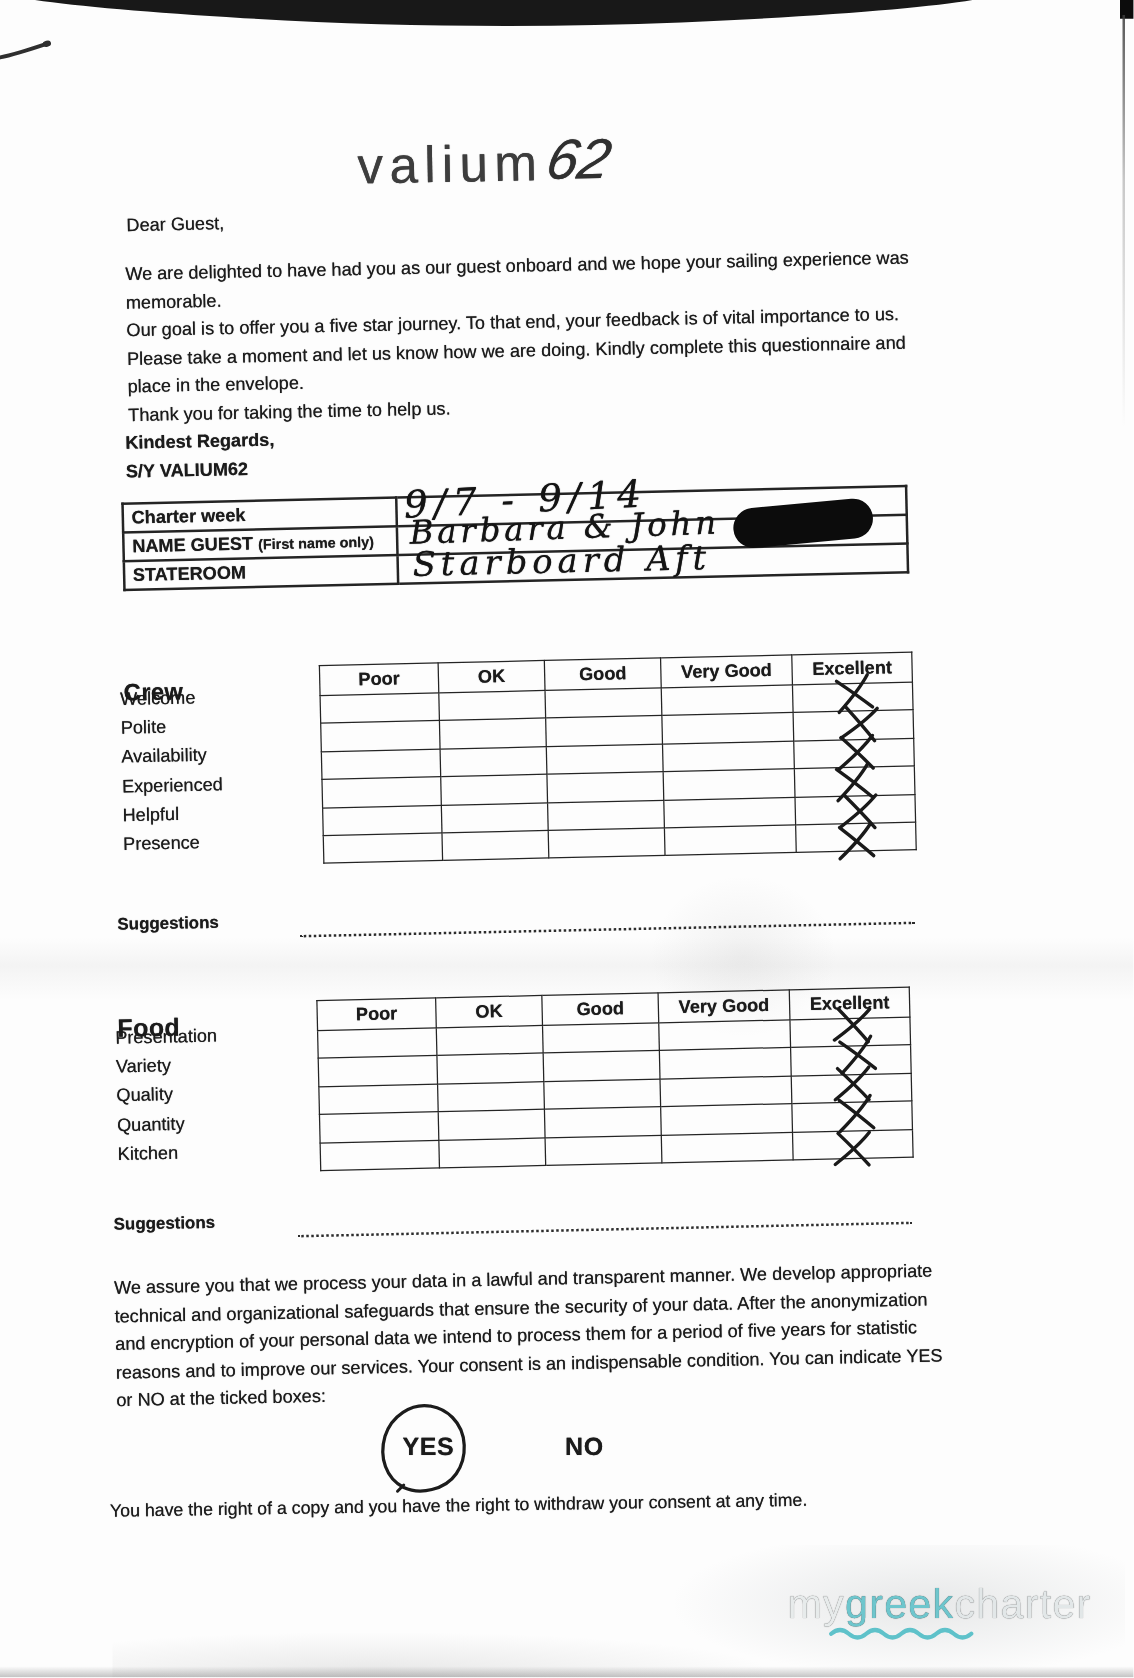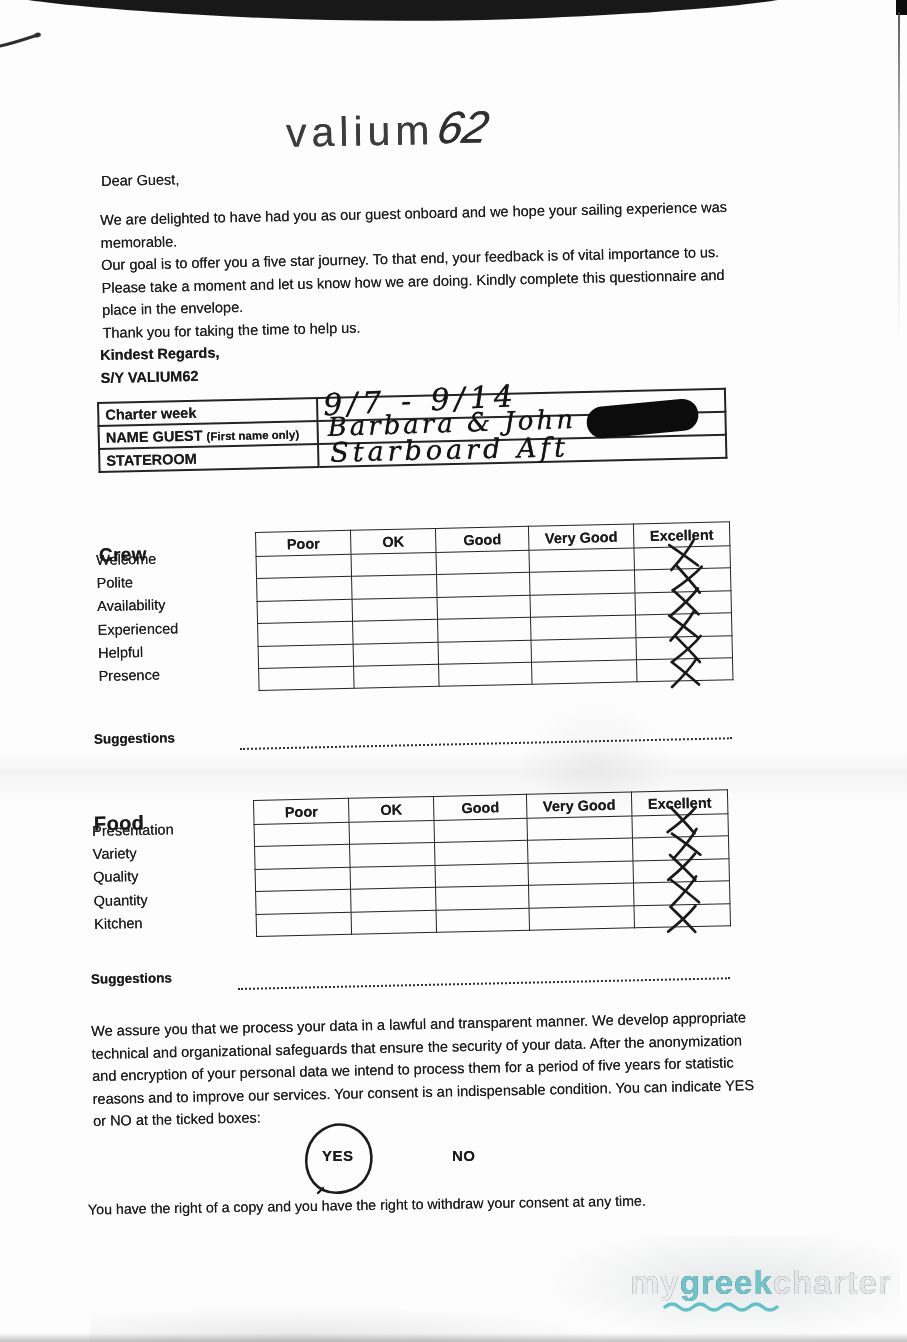--- a/index.html
+++ b/index.html
@@ -45,25 +45,25 @@
   .rt td{height:21.4px;}
   .rwrap{transform:rotate(-1.3deg);transform-origin:0 0;}
   .xmark{position:absolute;width:40px;height:40px;}
   .xmark svg{width:40px;height:40px;display:block;}
 
   .sugg-label{font-size:13.5px;font-weight:bold;}
   .dots{border-bottom:2.2px dotted #2c2c2c;height:0;transform:rotate(-1.25deg);transform-origin:0 0;}
 
   
   .consent{left:91px;top:1020px;}
-  .yesno{font-size:15px;font-weight:bold;letter-spacing:.5px;}
+  .yesno{font-size:20px;font-weight:bold;letter-spacing:.5px;}
   .rights{left:88px;top:1197px;font-size:14.2px;transform:rotate(-.9deg);white-space:nowrap;}
 
   
-  .watermark{left:630px;top:1264px;font-size:33px;font-weight:bold;letter-spacing:1px;white-space:nowrap;}
+  .watermark{left:630px;top:1264px;font-size:33px;font-weight:normal;letter-spacing:1px;white-space:nowrap;}
 
   
   .edge-line{left:898px;top:12px;width:2.2px;height:330px;
      background:linear-gradient(to bottom,rgba(60,60,60,.85),rgba(120,120,120,.4) 40%,rgba(160,160,160,0));}
   .fold{left:0;top:750px;width:907px;height:50px;
      background:linear-gradient(to bottom,rgba(0,0,0,0),rgba(120,120,120,.07) 45%,rgba(0,0,0,0));}
   .fold2{left:520px;top:700px;width:150px;height:130px;
      background:radial-gradient(ellipse at 50% 50%,rgba(130,130,130,.1),rgba(130,130,130,0) 70%);}
   .smudge1{left:540px;top:1236px;width:360px;height:104px;
      background:radial-gradient(ellipse at 55% 45%,rgba(173,178,180,.28),rgba(173,178,180,0) 72%);}

